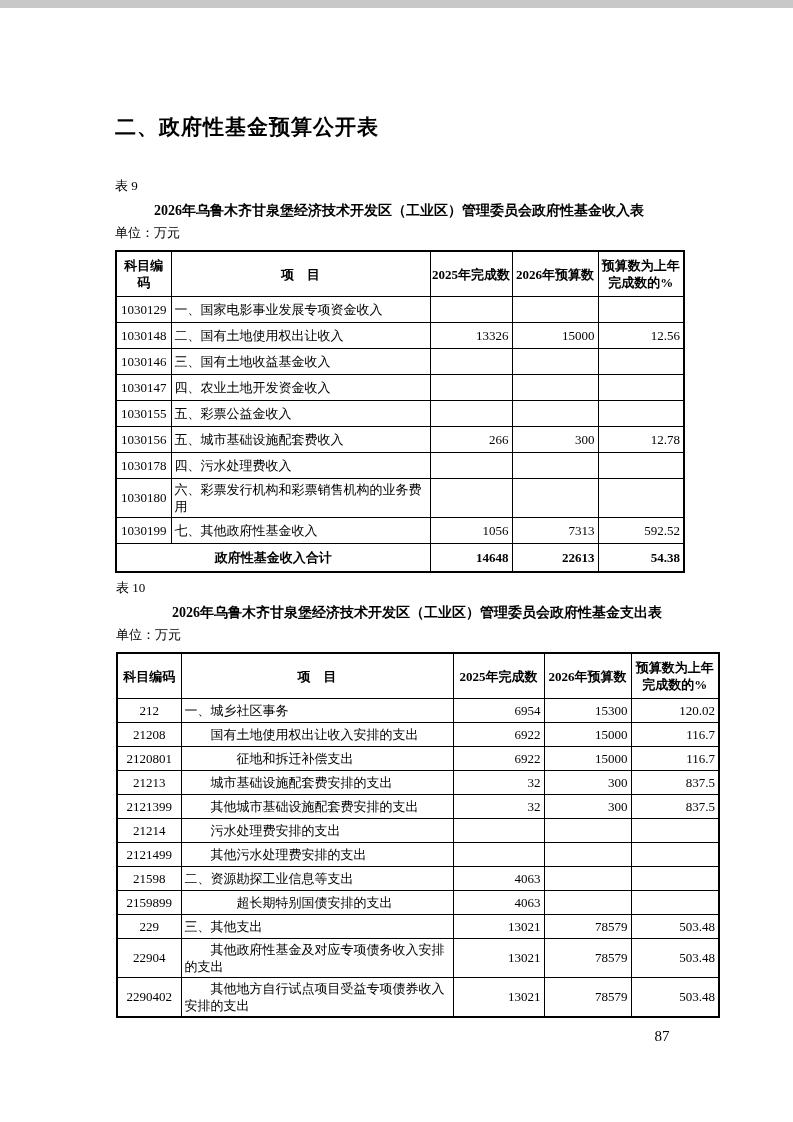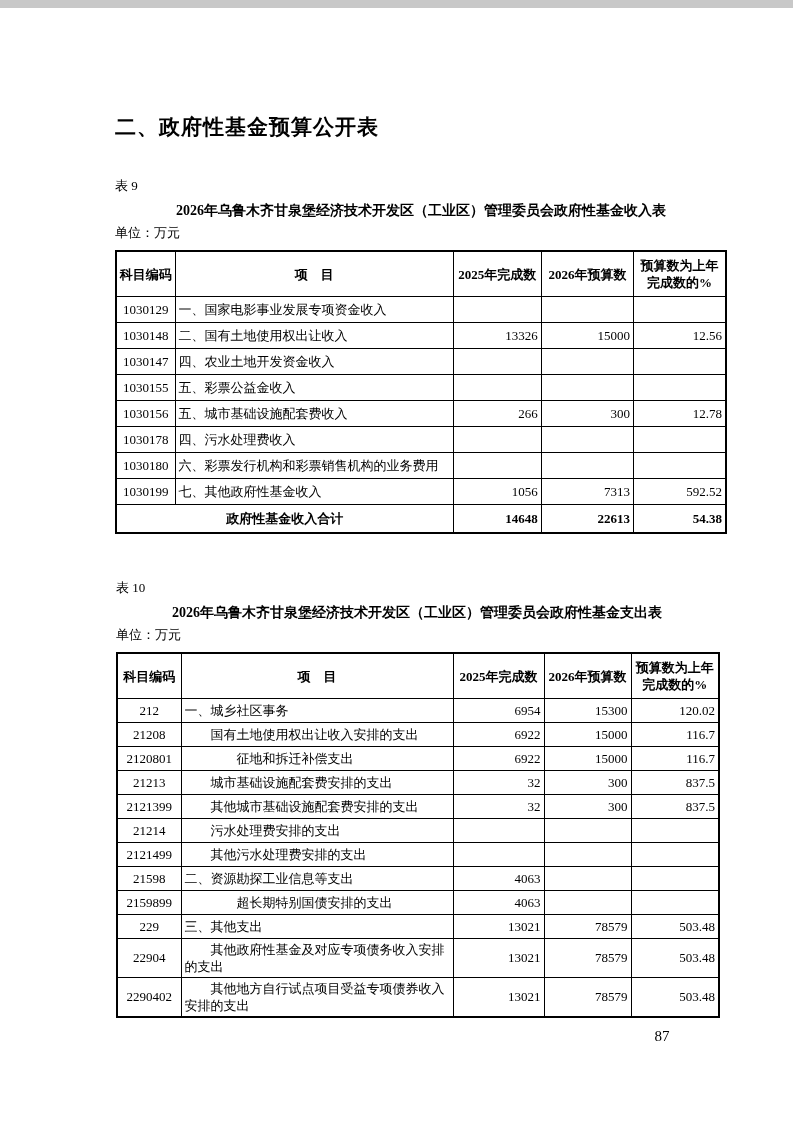--- a/index.html
+++ b/index.html
@@ -17,21 +17,21 @@
     position: absolute;
     left: 115px;
     top: 106px;
     margin: 0;
     font-size: 21px;
     font-weight: bold;
     letter-spacing: 1px;
     line-height: 1.3;
   }
   .tbl-section { position: absolute; }
-  .s9 { left: 115px; top: 170px; width: 612px; }
+  .s9 { left: 115px; top: 170px; width: 568px; }
   .s10 { left: 116px; top: 572px; width: 602px; }
   .tbl-label { font-size: 13px; line-height: 16px; }
   .tbl-title {
     font-size: 14px;
     font-weight: bold;
     text-align: center;
     margin-top: 8px;
     line-height: 18px;
   }
   .tbl-unit { font-size: 13px; text-align: left; margin-top: 5px; line-height: 16px; }
@@ -112,20 +112,27 @@
           <td class="num"></td>
         </tr>
         <tr>
           <td class="code">1030148</td>
           <td class="item">二、国有土地使用权出让收入</td>
           <td class="num">13326</td>
           <td class="num">15000</td>
           <td class="num">12.56</td>
         </tr>
         <tr>
+          <td class="code">1030146</td>
+          <td class="item">三、国有土地收益基金收入</td>
+          <td class="num"></td>
+          <td class="num"></td>
+          <td class="num"></td>
+        </tr>
+        <tr>
           <td class="code">1030147</td>
           <td class="item">四、农业土地开发资金收入</td>
           <td class="num"></td>
           <td class="num"></td>
           <td class="num"></td>
         </tr>
         <tr>
           <td class="code">1030155</td>
           <td class="item">五、彩票公益金收入</td>
           <td class="num"></td>

